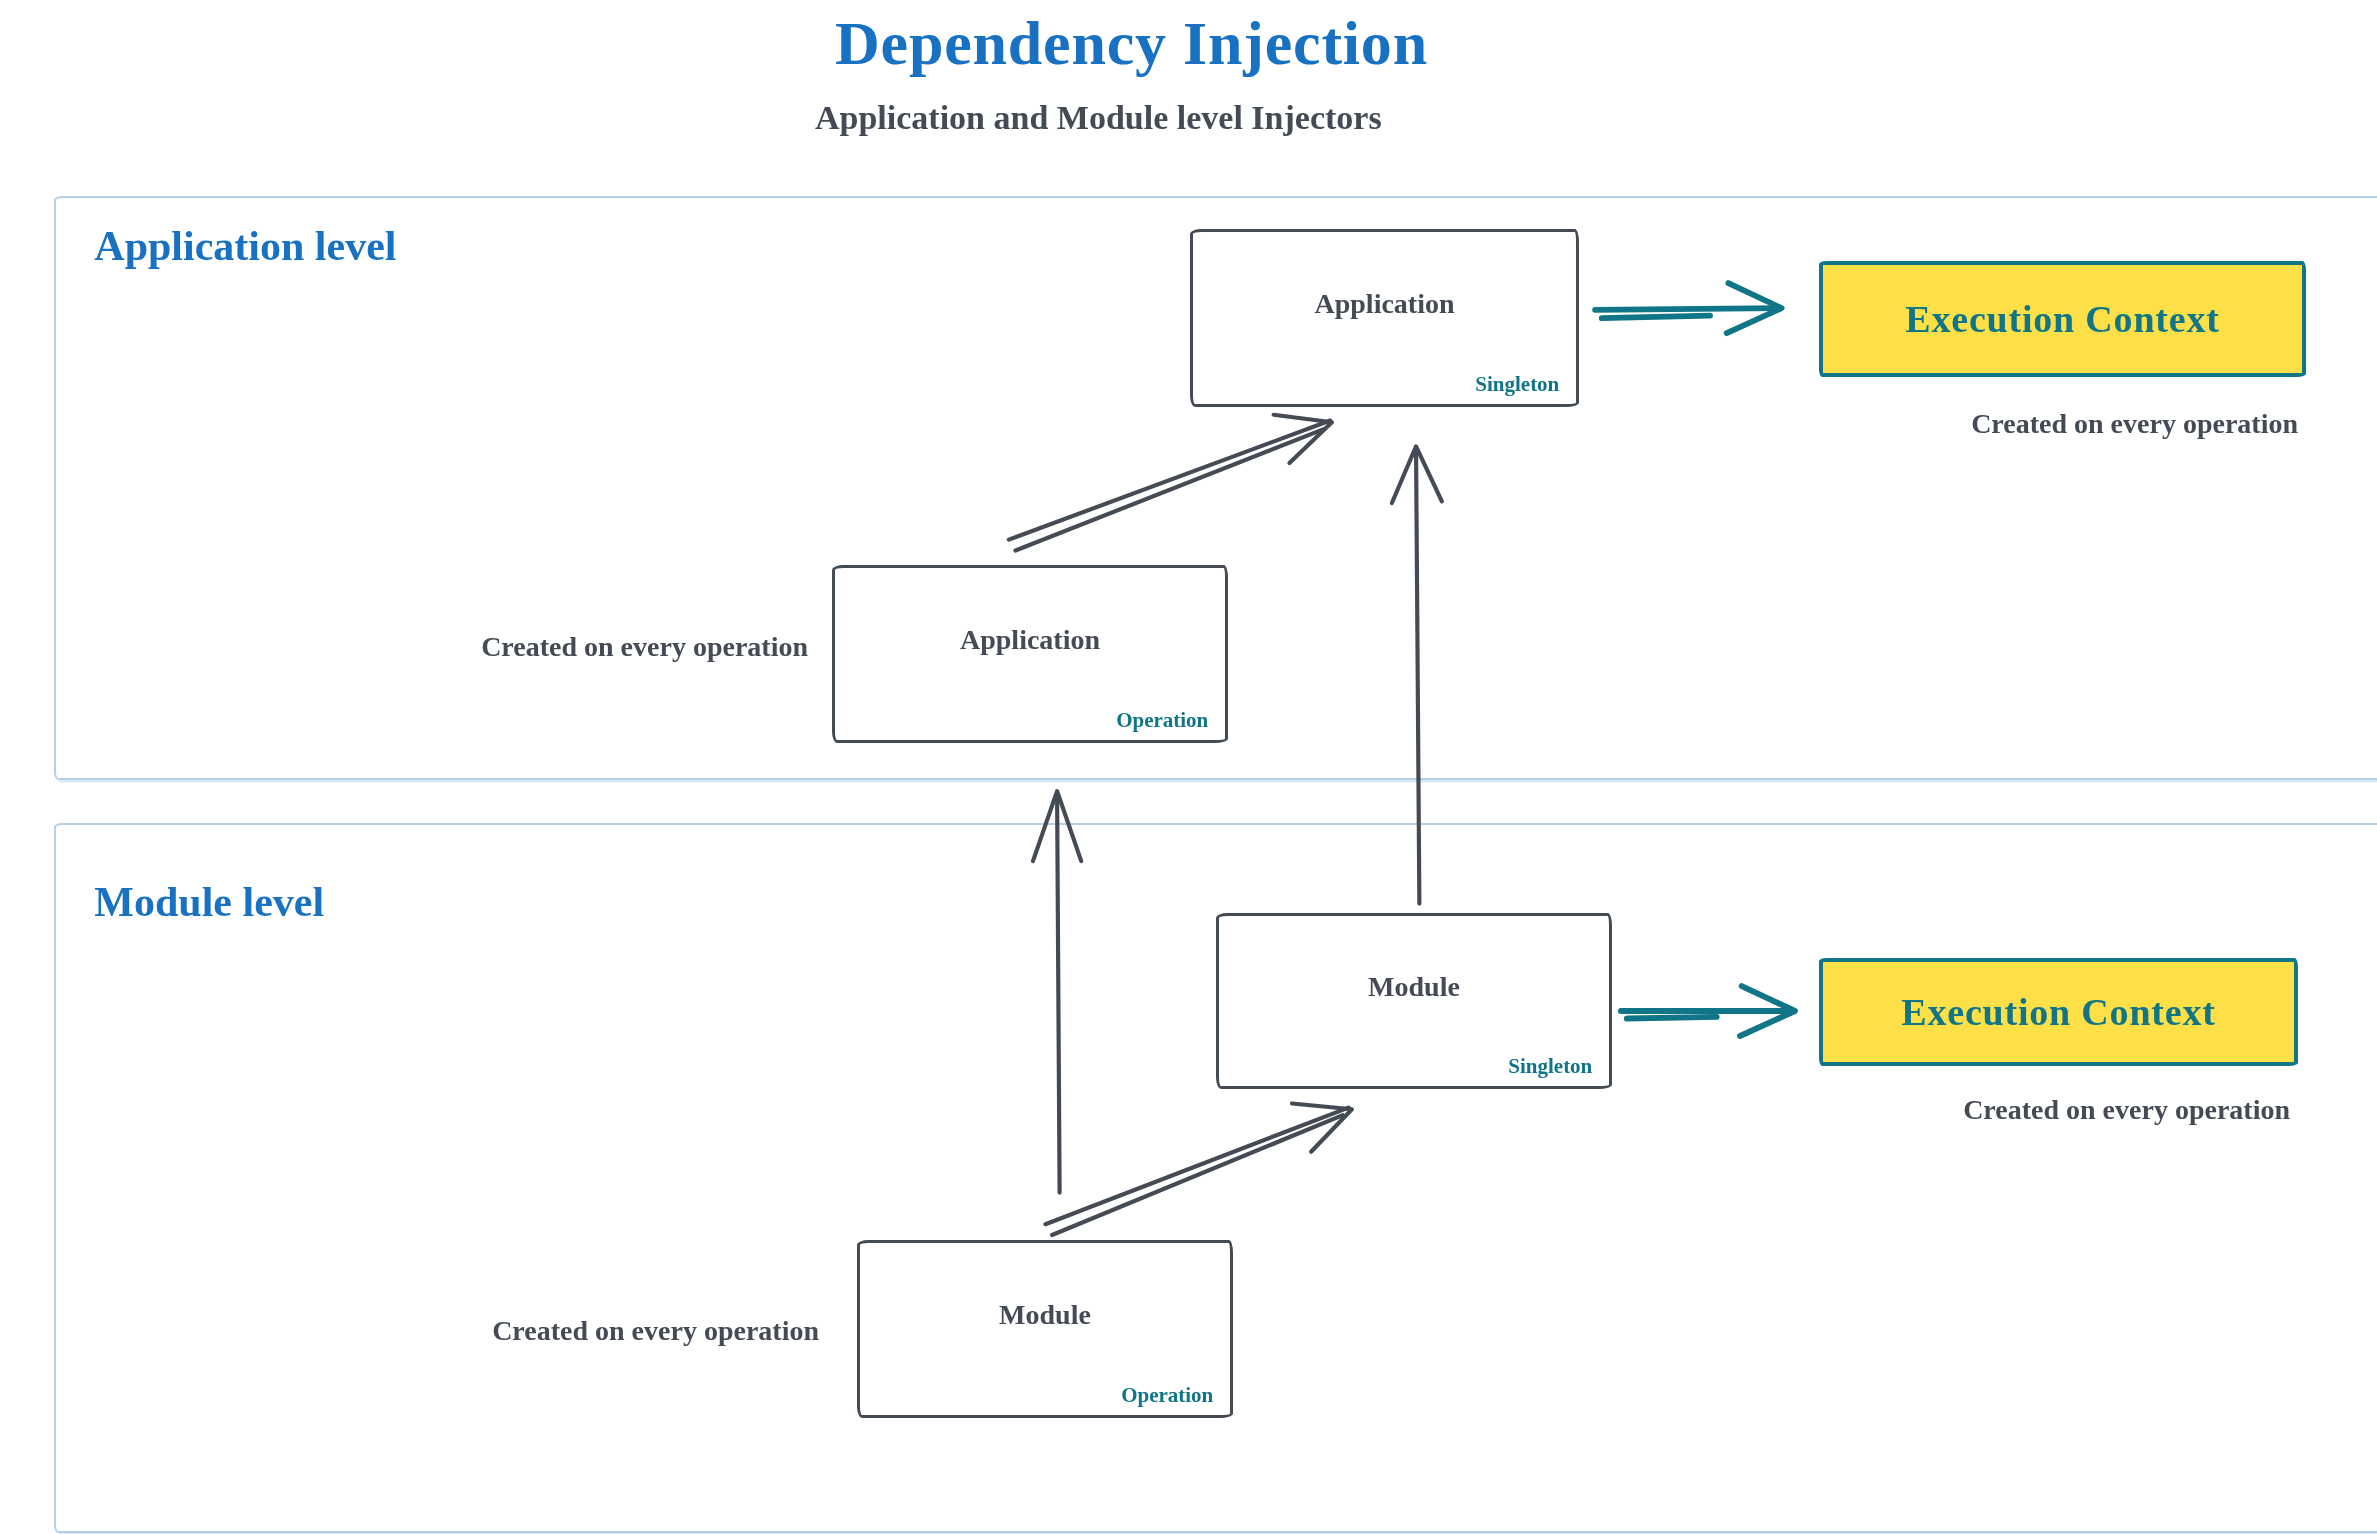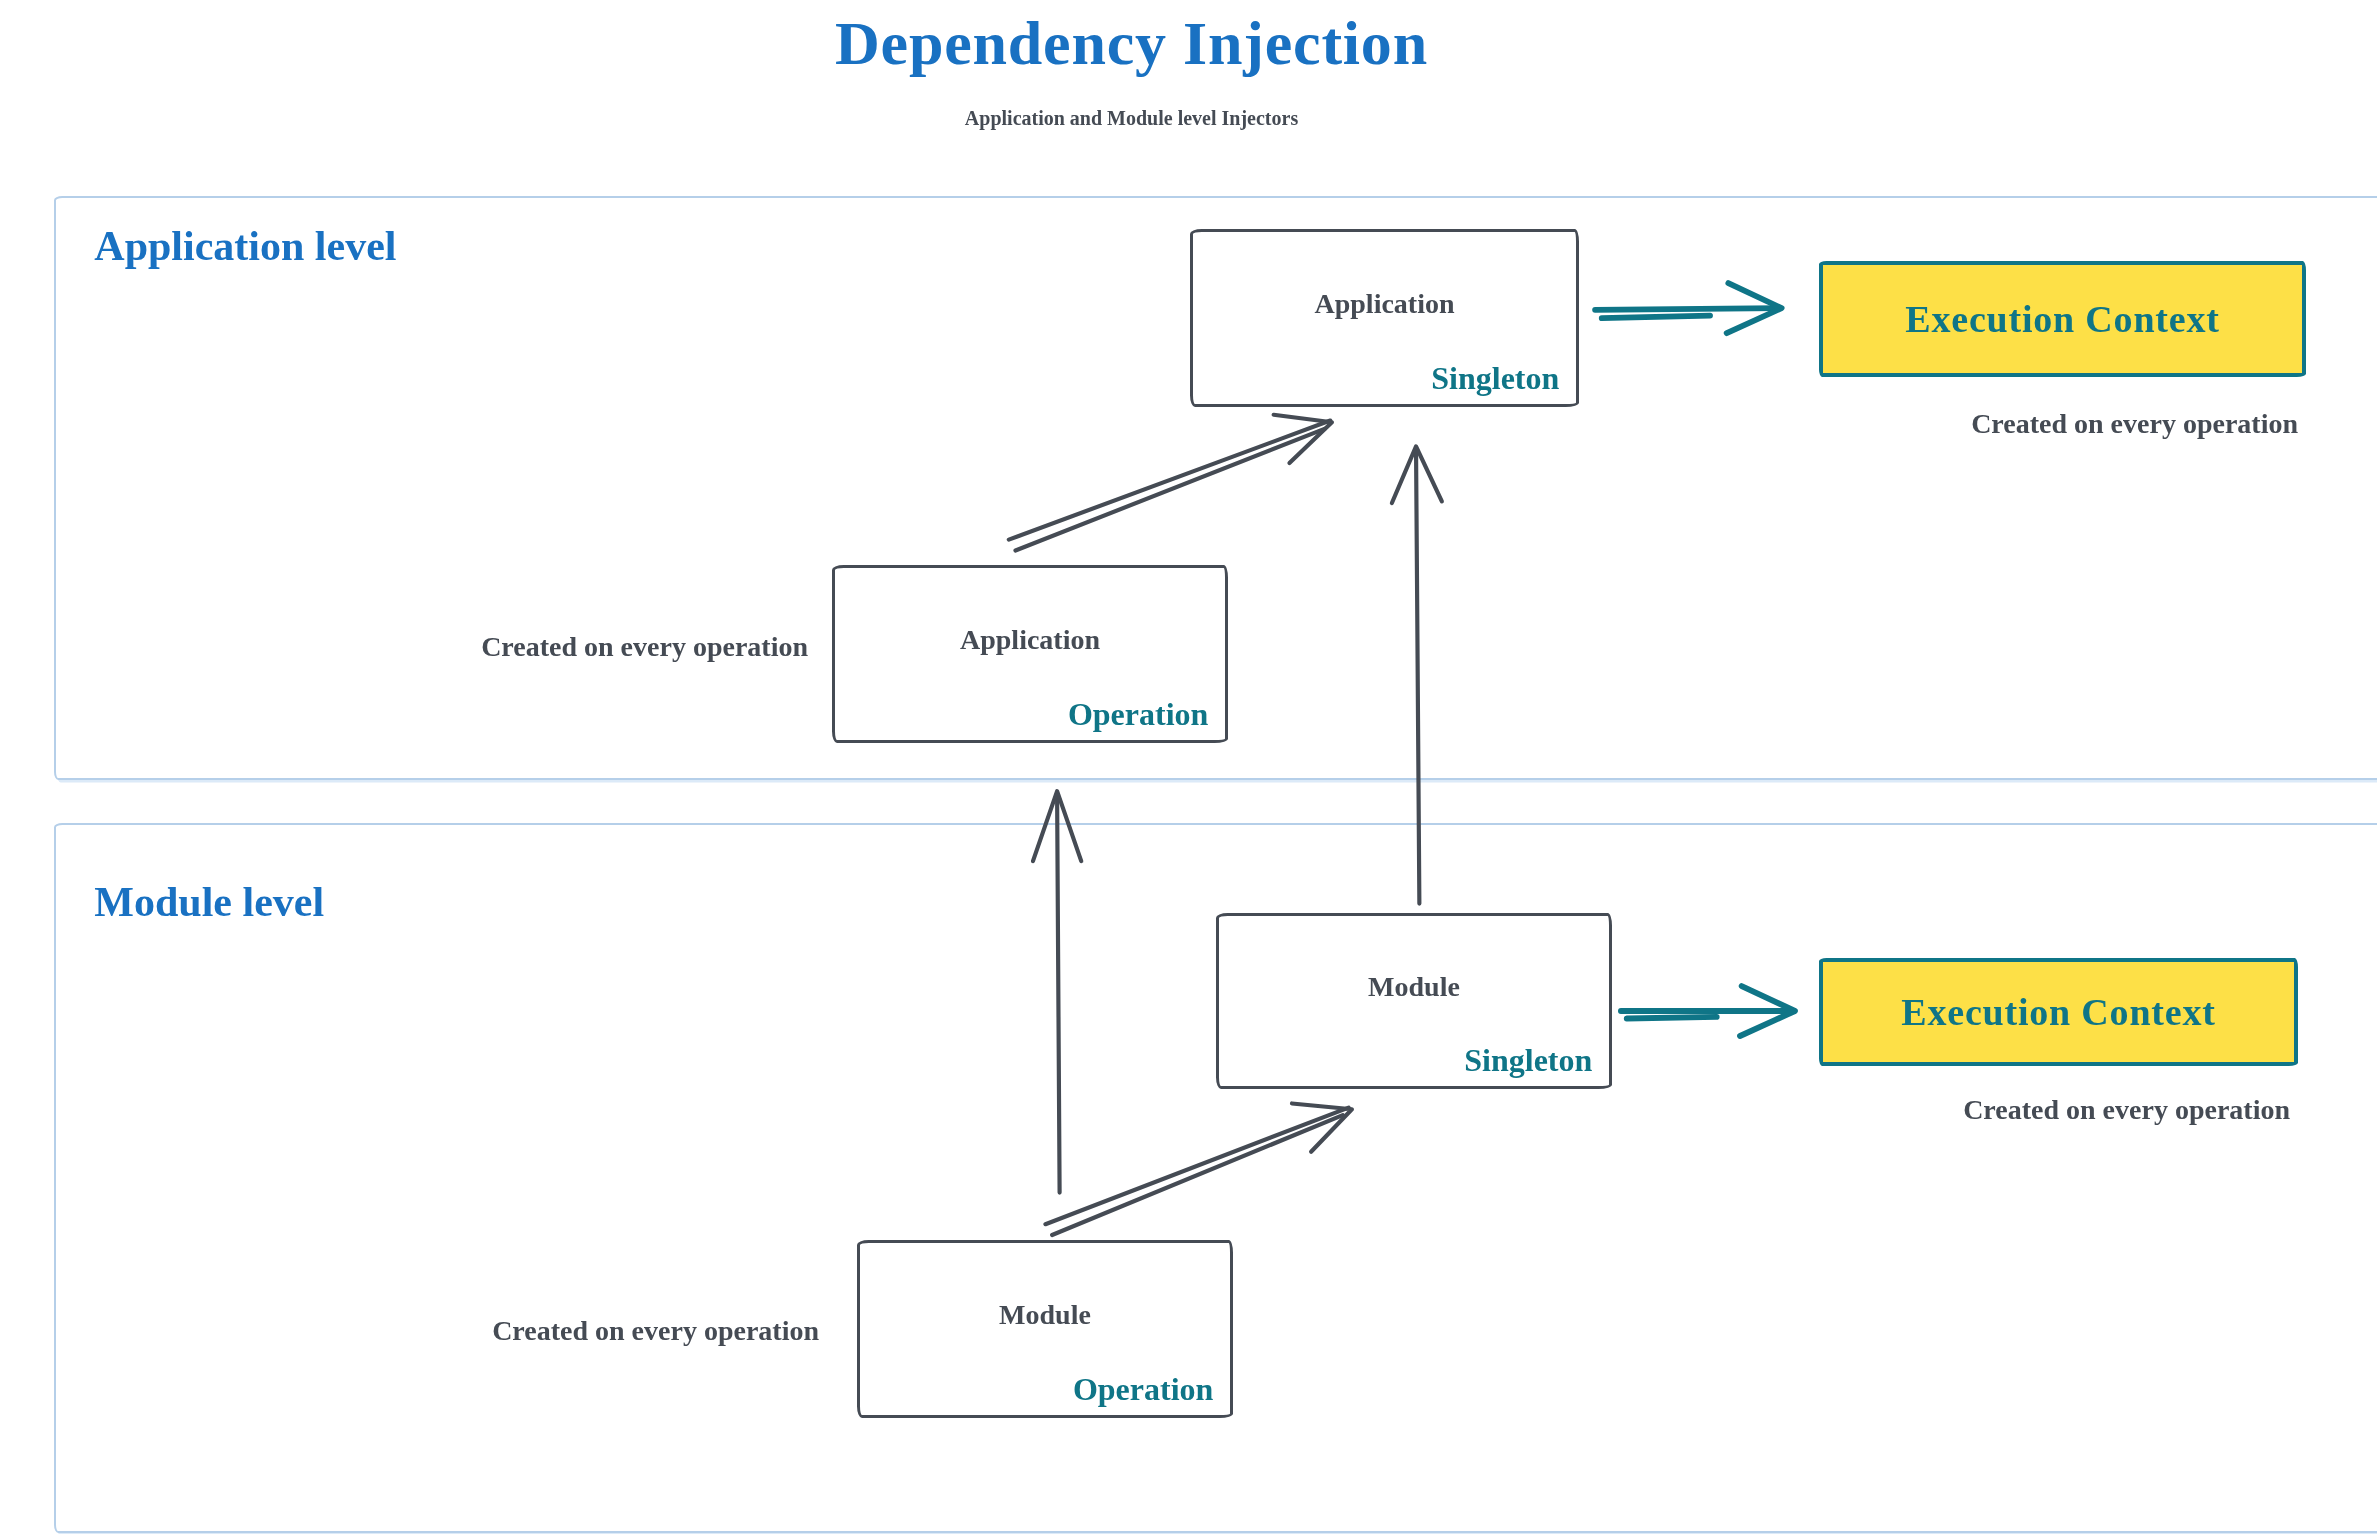--- a/index.html
+++ b/index.html
@@ -13,23 +13,23 @@
     margin-left: 36px;
   }
 
   
   .page-title {
     position: absolute; left: 779px; top: 8.3px; width: 633px;
     text-align: center; color: #1971c2;
     font-size: 62px; font-weight: 600; letter-spacing: 0.8px;
   }
   .page-subtitle {
-    position: absolute; left: 779px; top: 107px; width: 633px;
-    text-align: center; color: #454b54;
-    font-size: 20px; font-weight: 600;
+    position: absolute; left: 779px; top: 99px; width: 633px;
+    text-align: left; color: #454b54;
+    font-size: 34px; font-weight: 600;
   }
 
   
   .section {
     position: absolute; left: 18.3px; width: 2342px;
     border: 2.5px solid #b5cfe9;
     border-radius: 8.3px 3.3px 10px 4.2px / 4.2px 10px 3.3px 8.3px;
     box-shadow: 2.5px 3.3px 0 -0.8px #dcea f8;
     box-shadow: 2.5px 3.3px 0 -0.8px #dceaf8;
     background: transparent;
@@ -49,21 +49,21 @@
     border: 3.3px solid #454b54;
     border-radius: 11.7px 4.2px 13.3px 5px / 5px 12.5px 4.2px 11.7px;
     display: flex; align-items: center; justify-content: center;
   }
   .node-title {
     color: #454b54; font-size: 28px; font-weight: 600;
     padding-bottom: 28px; white-space: nowrap;
   }
   .node-badge {
     position: absolute; right: 16.7px; bottom: 6.7px;
-    color: #0f7587; font-size: 32px; font-weight: 600; white-space: nowrap;
+    color: #0f7587; font-size: 21px; font-weight: 600; white-space: nowrap;
   }
   #node-app-singleton { left: 1154px; top: 229px;  width: 383px; height: 172px; }
   #node-app-operation { left: 796px;  top: 565px;  width: 390px; height: 172px; }
   #node-mod-singleton { left: 1180px; top: 913px; width: 390px; height: 170px; }
   #node-mod-operation { left: 821px;  top: 1240px; width: 370px; height: 172px; }
 
   
   .ec-box {
     position: absolute; background: #fde047;
     border: 4.2px solid #0f7587;

